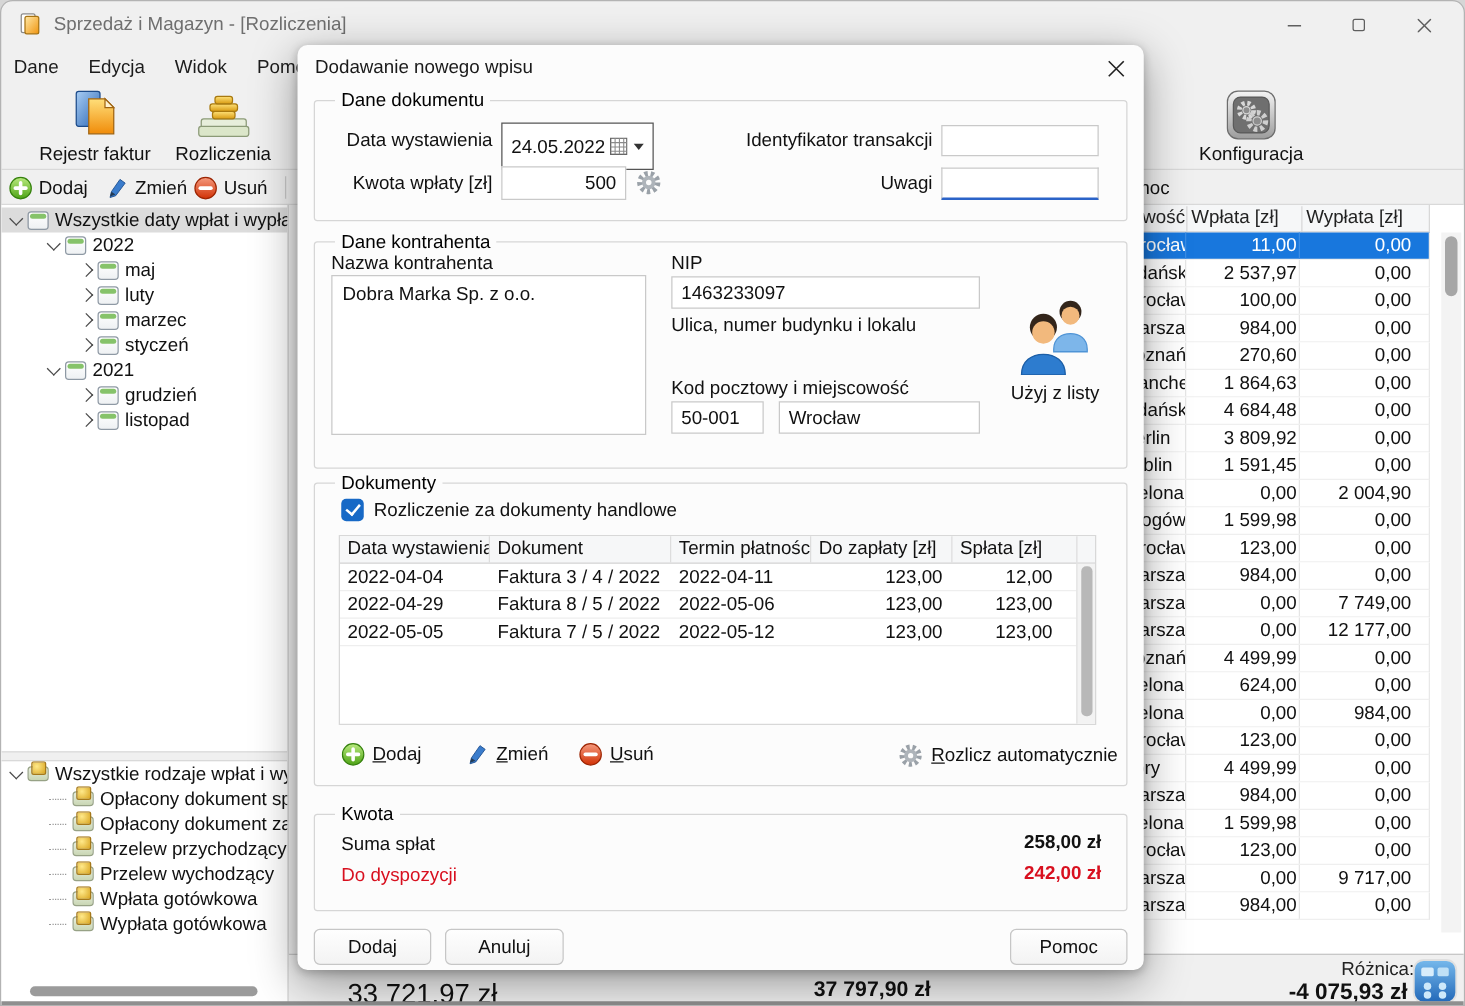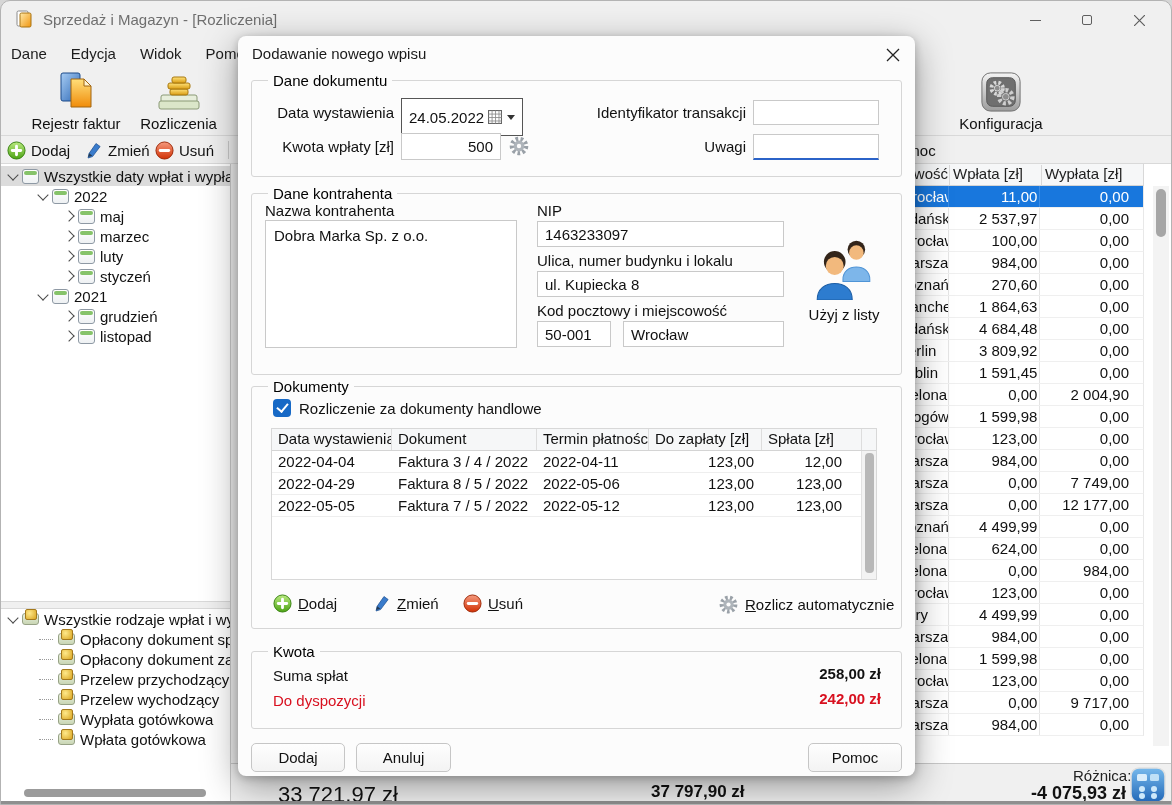--- a/index.html
+++ b/index.html
@@ -289,27 +289,27 @@
 
         <div class="trow lvl2">
           <span class="chev closed"></span>
           <span class="ticon cal"></span>
           <span>maj</span>
         </div>
 
         <div class="trow lvl2">
           <span class="chev closed"></span>
           <span class="ticon cal"></span>
-          <span>marzec</span>
+          <span>luty</span>
         </div>
 
         <div class="trow lvl2">
           <span class="chev closed"></span>
           <span class="ticon cal"></span>
-          <span>luty</span>
+          <span>marzec</span>
         </div>
 
         <div class="trow lvl2">
           <span class="chev closed"></span>
           <span class="ticon cal"></span>
           <span>styczeń</span>
         </div>
 
         <div class="trow lvl1">
           <span class="chev open"></span>
@@ -358,27 +358,27 @@
 
         <div class="trow lvl1">
           <span class="chev dots"></span>
           <span class="ticon money"></span>
           <span>Przelew wychodzący</span>
         </div>
 
         <div class="trow lvl1">
           <span class="chev dots"></span>
           <span class="ticon money"></span>
-          <span>Wypłata gotówkowa</span>
+          <span>Wpłata gotówkowa</span>
         </div>
 
         <div class="trow lvl1">
           <span class="chev dots"></span>
           <span class="ticon money"></span>
-          <span>Wpłata gotówkowa</span>
+          <span>Wypłata gotówkowa</span>
         </div>
       </div>
     <div class="hthumb"></div>
   </div>
 
   <div class="paytable">
     <div class="phead">
       <span class="ph-city">Miejscowość</span>
       <span class="ph-in">Wpłata [zł]</span>
       <span class="ph-out">Wypłata [zł]</span>
@@ -602,21 +602,20 @@
     <div class="tbox in-notes" style="left:515px;top:98px;width:126px;height:26px"></div>
 
     <div class="group g2">
       <span class="legend">Dane kontrahenta</span>
     </div>
     <span class="flabel" style="left:27px;top:166px">Nazwa kontrahenta</span>
     <div class="tbox" style="left:27px;top:184px;width:252px;height:128px;align-items:flex-start;padding:6px 8px">Dobra Marka Sp. z o.o.</div>
     <span class="flabel" style="left:299px;top:166px">NIP</span>
     <div class="tbox" style="left:299px;top:185px;width:247px;height:26px">1463233097</div>
     <span class="flabel" style="left:299px;top:216px">Ulica, numer budynku i lokalu</span>
-    <div class="tbox" style="left:299px;top:235px;width:247px;height:26px">ul. Kupiecka 8</div>
     <span class="flabel" style="left:299px;top:266px">Kod pocztowy i miejscowość</span>
     <div class="tbox" style="left:299px;top:285px;width:74px;height:26px">50-001</div>
     <div class="tbox" style="left:385px;top:285px;width:161px;height:26px">Wrocław</div>
     <div class="uselist">
       <svg width="66" height="64" viewBox="0 0 64 62">
         <circle cx="44" cy="13" r="8.5" fill="#33251a"></circle>
         <circle cx="44" cy="16" r="7" fill="#f2b97d"></circle>
         <path d="M31 42c0-8 6-12 13-12s13 4 13 12v2H31z" fill="#7db6ea" stroke="#4f94d6"></path>
         <circle cx="23" cy="25" r="10.5" fill="#33251a"></circle>
         <circle cx="23" cy="29" r="8.7" fill="#f2b97d"></circle>

